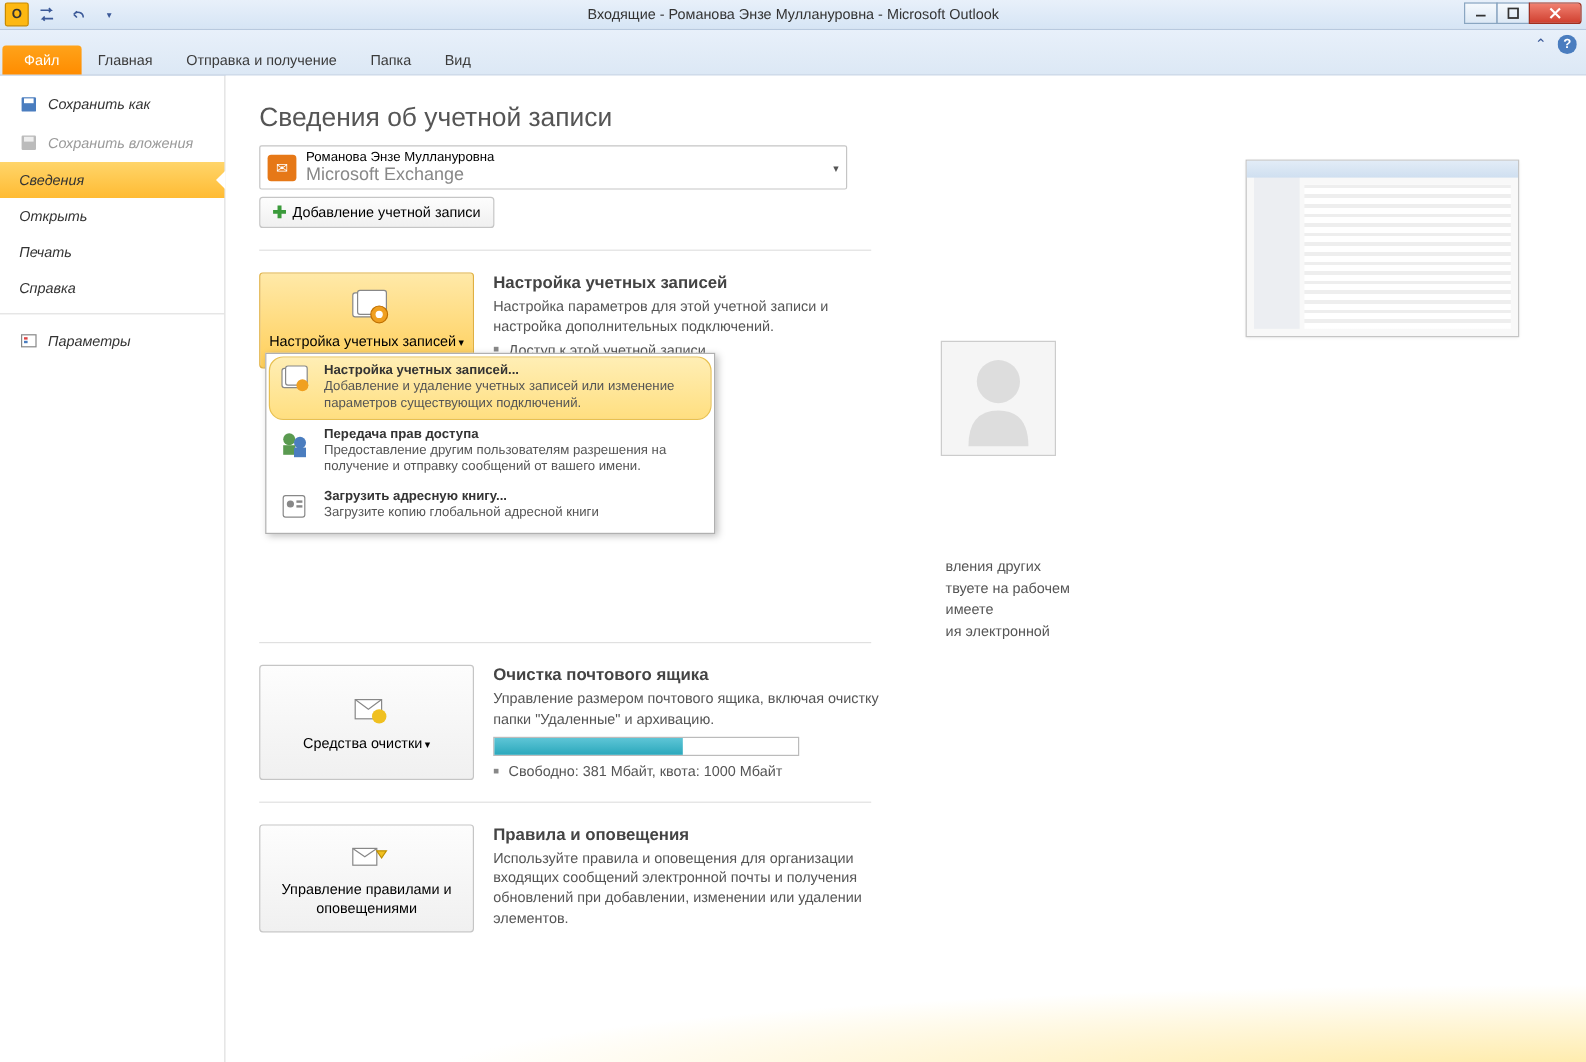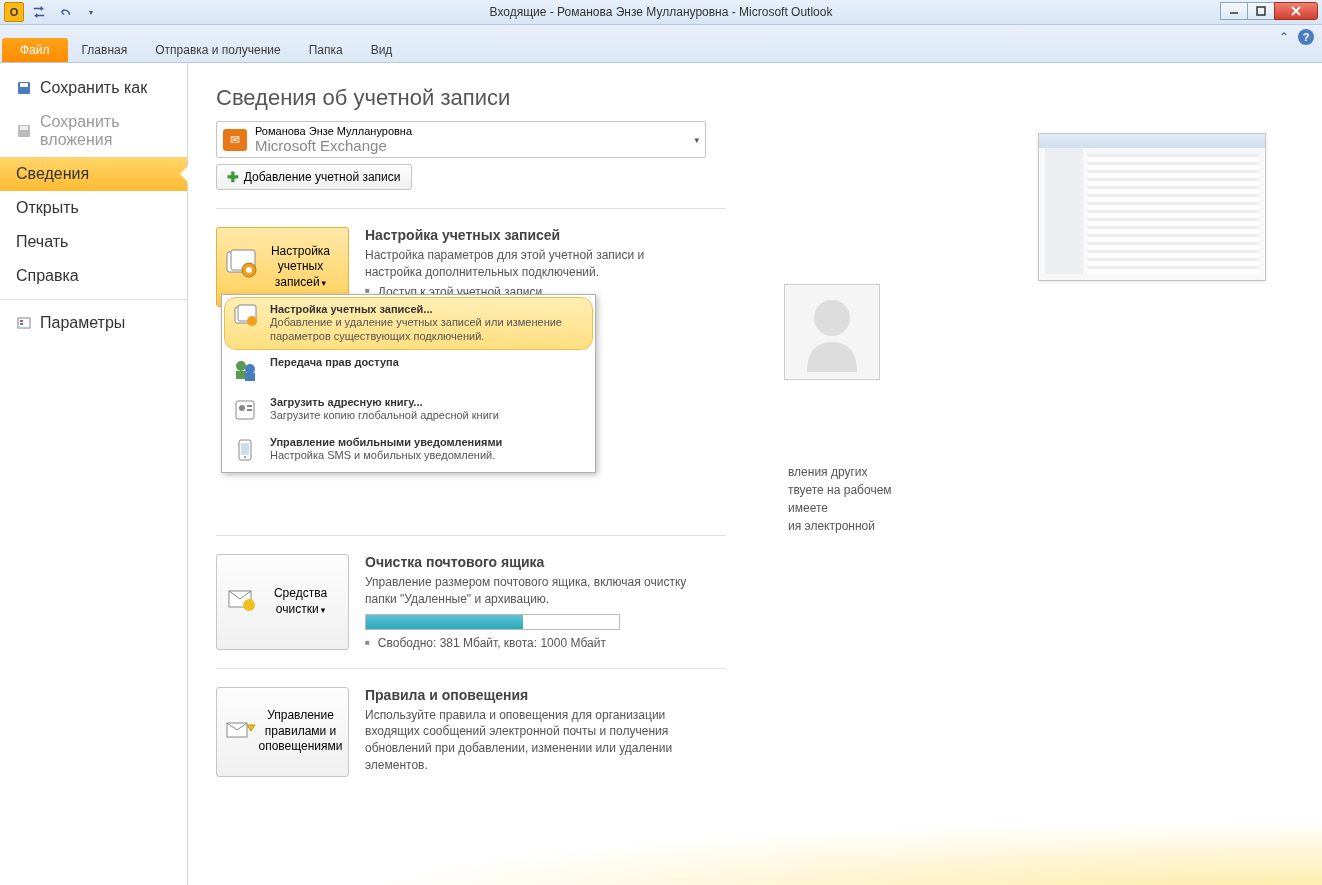--- a/index.html
+++ b/index.html
@@ -20,21 +20,21 @@
 .ribbon-tabs { height: 38px; background: linear-gradient(#e8f0fa, #dce8f5); border-bottom: 1px solid #b8c9de; display: flex; align-items: flex-end; padding-left: 2px; position: relative; }
 .ribbon-tab { padding: 5px 14px; font-size: 12px; color: #3b3b3b; cursor: pointer; }
 .ribbon-tab.file { background: linear-gradient(#ffa31a, #ff8c00); color: #fff; border-radius: 3px 3px 0 0; padding: 5px 18px; font-weight: normal; }
 .ribbon-help { position: absolute; right: 8px; top: 4px; display: flex; gap: 6px; }
 .ribbon-help span { width: 16px; height: 16px; display: flex; align-items: center; justify-content: center; color: #3b5998; font-size: 12px; border: 1px solid transparent; }
 .ribbon-help .q { background: #4a7dbf; color: #fff; border-radius: 50%; font-weight: bold; font-size: 11px; }
 
 
 .main { display: flex; height: calc(100% - 51px); }
 .sidebar { width: 188px; background: #fff; border-right: 1px solid #d6d6d6; padding-top: 8px; }
-.sidebar-item { padding: 8px 16px; font-size: 16px; color: #333; display: flex; align-items: center; gap: 8px; cursor: pointer; }
+.sidebar-item { padding: 8px 16px; font-size: 12px; color: #333; display: flex; align-items: center; gap: 8px; cursor: pointer; font-style: italic; }
 .sidebar-item.selected { background: linear-gradient(#ffd56a, #ffbb33); position: relative; }
 .sidebar-item.selected::after { content: ''; position: absolute; right: -1px; top: 50%; transform: translateY(-50%); border: 8px solid transparent; border-right-color: #fff; }
 .sidebar-item.disabled { color: #9a9a9a; }
 .sidebar-sep { height: 1px; background: #e0e0e0; margin: 6px 0; }
 .sb-icon { width: 16px; height: 16px; display: inline-flex; align-items: center; justify-content: center; }
 
 .content { flex: 1; background: #fff; padding: 22px 28px; position: relative; overflow: hidden; }
 .content h1 { font-size: 22px; font-weight: normal; color: #555; margin-bottom: 10px; }
 
 .account-selector { display: flex; align-items: center; width: 490px; border: 1px solid #c5c5c5; background: #fff; padding: 3px 6px; border-radius: 2px; position: relative; }
@@ -42,21 +42,21 @@
 .acc-text { display: flex; flex-direction: column; font-size: 11px; }
 .acc-text .sub { color: #888; font-size: 15px; }
 .acc-drop { position: absolute; right: 6px; font-size: 9px; color: #555; }
 
 .add-account-btn { margin-top: 6px; border: 1px solid #c5c5c5; background: linear-gradient(#fdfdfd, #f0f0f0); padding: 4px 10px; font-size: 12px; border-radius: 3px; display: inline-flex; align-items: center; gap: 5px; cursor: pointer; }
 .plus { color: #3a9a3a; font-weight: bold; font-size: 14px; }
 
 .section-divider { height: 1px; background: #e0e0e0; margin: 18px 0; width: 510px; }
 
 .section { display: flex; gap: 16px; margin-bottom: 10px; position: relative; }
-.big-button { width: 133px; min-height: 80px; border: 1px solid #c5c5c5; border-radius: 3px; background: linear-gradient(#fdfdfd, #f0f0f0); display: flex; flex-direction: row; align-items: center; justify-content: center; padding: 8px 4px; font-size: 12px; text-align: center; cursor: pointer; }
+.big-button { width: 179px; min-height: 80px; border: 1px solid #c5c5c5; border-radius: 3px; background: linear-gradient(#fdfdfd, #f0f0f0); display: flex; flex-direction: column; align-items: center; justify-content: center; padding: 8px 4px; font-size: 12px; text-align: center; cursor: pointer; }
 .big-button.active { background: linear-gradient(#ffe9a8, #ffcf5a); border-color: #e0b040; }
 .big-button .bb-icon { width: 36px; height: 32px; margin-bottom: 4px; display: flex; align-items: center; justify-content: center; }
 .big-button .bb-label { line-height: 1.3; }
 .drop-arrow { font-size: 9px; margin-left: 2px; }
 
 .section-text { flex: 1; max-width: 330px; }
 .section-text h3 { font-size: 14px; font-weight: bold; color: #444; margin-bottom: 4px; }
 .section-text p { font-size: 12px; color: #555; line-height: 1.4; }
 .bullet { display: flex; gap: 8px; font-size: 12px; color: #555; margin-top: 4px; }
 .bullet::before { content: '■'; color: #888; font-size: 8px; line-height: 1.6; }
@@ -309,42 +309,30 @@
     <div class="menu-icon">
       <svg width="28" height="26">
           <circle cx="9" cy="9" r="5" fill="#5a9a50"></circle>
           <circle cx="18" cy="12" r="5" fill="#4a7dbf"></circle>
           <rect x="4" y="14" width="10" height="8" fill="#5a9a50"></rect>
           <rect x="13" y="16" width="10" height="8" fill="#4a7dbf"></rect>
         </svg>
     </div>
     <div class="menu-text">
       <div class="mt-title">Передача прав доступа</div>
+      <div class="mt-desc">Предоставление другим пользователям разрешения на получение и отправку сообщений от вашего имени.</div>
     </div>
   </div>
   <div class="menu-item">
     <div class="menu-icon">
       <svg width="28" height="26">
           <rect x="4" y="4" width="18" height="18" fill="#fff" stroke="#888" rx="2"></rect>
           <circle cx="10" cy="11" r="3" fill="#888"></circle>
           <rect x="15" y="8" width="5" height="2" fill="#888"></rect>
           <rect x="15" y="12" width="5" height="2" fill="#888"></rect>
         </svg>
     </div>
     <div class="menu-text">
       <div class="mt-title">Загрузить адресную книгу...</div>
       <div class="mt-desc">Загрузите копию глобальной адресной книги</div>
     </div>
   </div>
-  <div class="menu-item">
-    <div class="menu-icon">
-      <svg width="28" height="26">
-          <rect x="7" y="3" width="12" height="20" fill="#fff" stroke="#888" rx="2"></rect>
-          <rect x="9" y="6" width="8" height="12" fill="#cde"></rect>
-          <circle cx="13" cy="20" r="1" fill="#888"></circle>
-        </svg>
-    </div>
-    <div class="menu-text">
-      <div class="mt-title">Управление мобильными уведомлениями</div>
-      <div class="mt-desc">Настройка SMS и мобильных уведомлений.</div>
-    </div>
-  </div>
 </div>
 
 </body></html>

